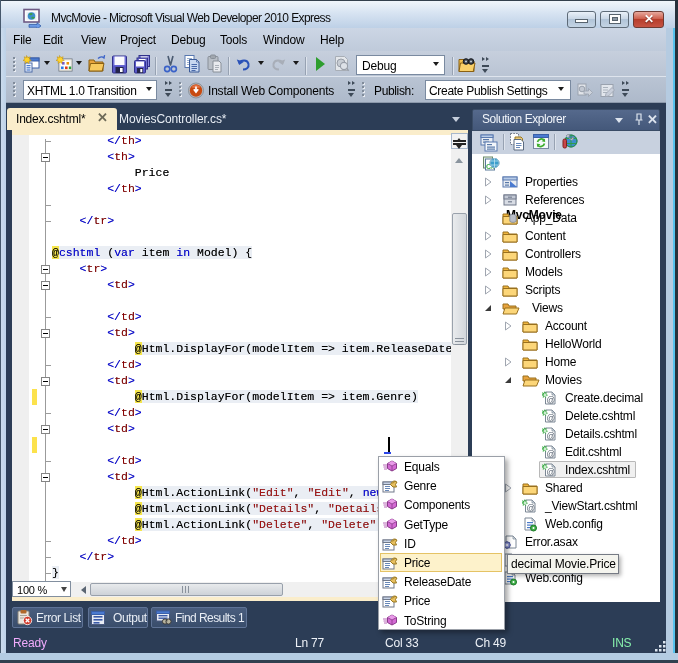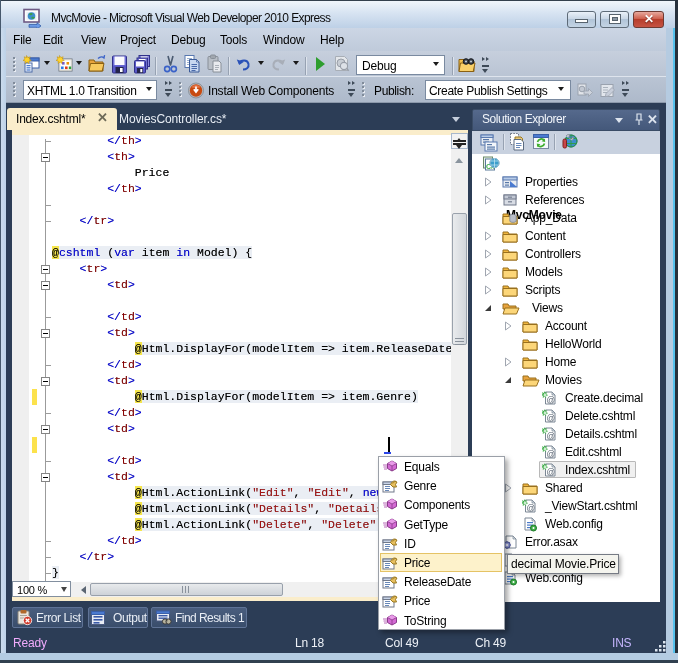--- a/index.html
+++ b/index.html
@@ -612,24 +612,24 @@
 <svg class="a" style="left:155px;top:609px" width="17" height="17" viewBox="0 0 17 17">
 <rect x="1.5" y="2" width="13" height="10" fill="#E8ECF4" stroke="#4A5A80"></rect>
 <rect x="1.5" y="2" width="13" height="2.5" fill="#4A7AD0" stroke="#3A5FA8"></rect>
 <rect x="3.5" y="6" width="9" height="1.4" fill="#3A5AA8"></rect>
     <rect x="3.5" y="8.5" width="9" height="1.4" fill="#3A5AA8"></rect>
 <circle cx="10" cy="12.5" r="2.6" fill="#B8B49E" stroke="#3A3A3A"></circle>
 <circle cx="13.5" cy="12.5" r="2.6" fill="#B8B49E" stroke="#3A3A3A"></circle>
 <path d="M11.8 12.5 l0 -1.5" stroke="#3A3A3A"></path>
   </svg>
 <div class="a ui" style="left:13px;top:636px;color:#f0abfc">Ready</div>
-<div class="a ui" style="left:295px;top:636px;color:#EDF1F7">Ln 18</div>
-<div class="a ui" style="left:385px;top:636px;color:#EDF1F7">Col 49</div>
+<div class="a ui" style="left:295px;top:636px;color:#EDF1F7">Ln 77</div>
+<div class="a ui" style="left:385px;top:636px;color:#EDF1F7">Col 33</div>
 <div class="a ui" style="left:475px;top:636px;color:#EDF1F7">Ch 49</div>
-<div class="a ui" style="left:612px;top:636px;color:#c4b5fd">INS</div>
+<div class="a ui" style="left:612px;top:636px;color:#86efac">INS</div>
 <svg class="a" style="left:655px;top:637px" width="15" height="15" viewBox="0 0 15 15">
 <g fill="#DCE6F0">
       <rect x="12" y="0" width="2.5" height="2.5"></rect>
       <rect x="12" y="4" width="2.5" height="2.5"></rect>
       <rect x="8" y="4" width="2.5" height="2.5"></rect>
       <rect x="12" y="8" width="2.5" height="2.5"></rect>
       <rect x="8" y="8" width="2.5" height="2.5"></rect>
       <rect x="4" y="8" width="2.5" height="2.5"></rect>
       <rect x="12" y="12" width="2.5" height="2.5"></rect>
       <rect x="8" y="12" width="2.5" height="2.5"></rect>

